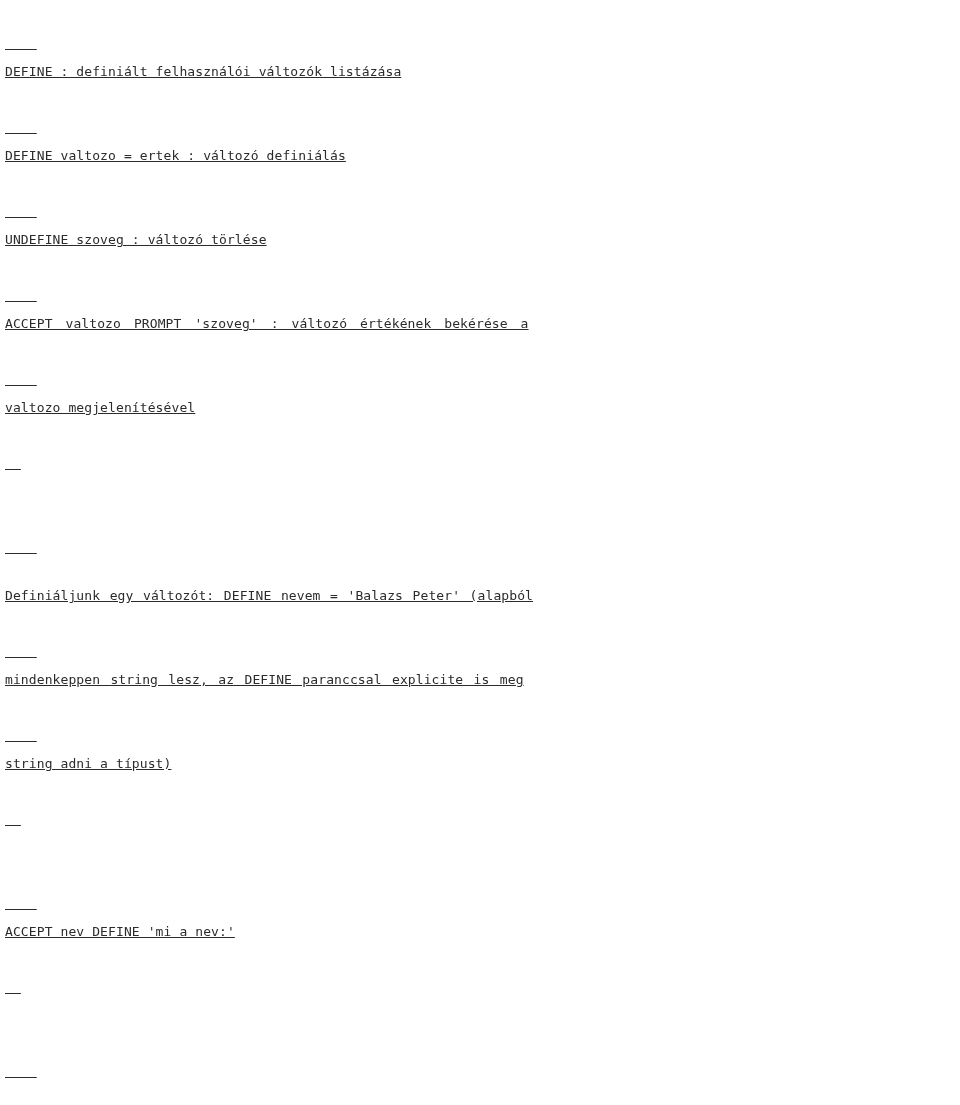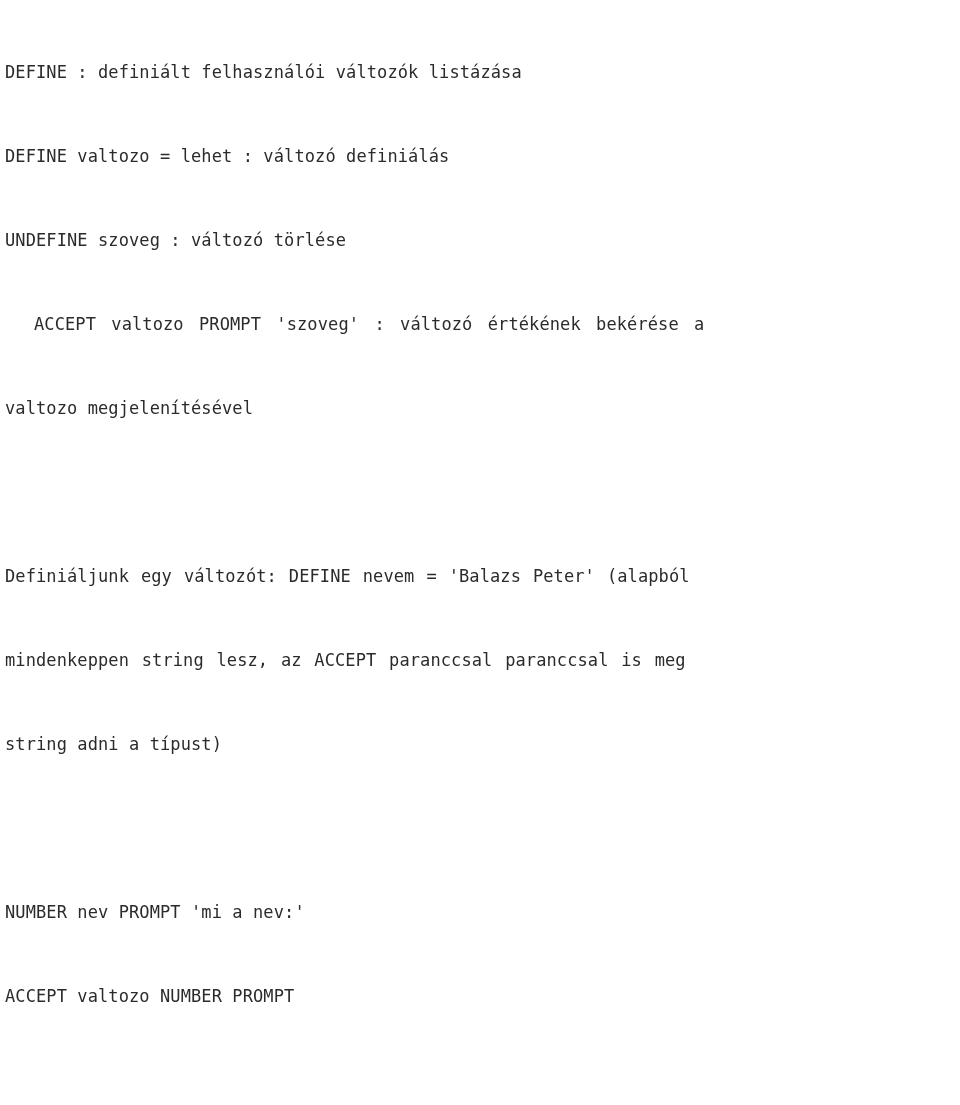--- a/index.html
+++ b/index.html
@@ -16,61 +16,61 @@
     color: #2b2b2b;
     -webkit-font-smoothing: antialiased;
   }
   .page {
     box-sizing: border-box;
     width: 960px;
     padding: 2px 4px 0 5px;
   }
   
   .block {
-    font-size: 17px;
+    font-size: 13px;
     line-height: 28px;
     letter-spacing: 0.1px;
     white-space: pre-wrap;
     word-spacing: 0px;
+    text-decoration: underline;
   }
   
   .block + .block {
     margin-top: 28px;
   }
   .line {
     display: block;
     white-space: pre;
   }
   
-  .just-1 { word-spacing: 5.0px; margin-left: 29px; }
-  .just-3 { word-spacing: 1.6px; }
+  .just-1 { word-spacing: 5.0px; }
+  .just-3 { word-spacing: 1.6px; margin-top: 20px; }
   .just-4 { word-spacing: 2.4px; }
   .tight { word-spacing: 0px; }
 </style>
 </head>
 <body>
 
 <div class="page">
 
   <div class="block">
     <span class="line tight">DEFINE : definiált felhasználói változók listázása</span>
-    <span class="line tight">DEFINE valtozo = lehet : változó definiálás</span>
+    <span class="line tight">DEFINE valtozo = ertek : változó definiálás</span>
     <span class="line tight">UNDEFINE szoveg : változó törlése</span>
     <span class="line just-1">ACCEPT valtozo PROMPT 'szoveg' : változó értékének bekérése a</span>
     <span class="line tight">valtozo megjelenítésével</span>
   </div>
 
   <div class="block">
     <span class="line just-3">Definiáljunk egy változót: DEFINE nevem = 'Balazs Peter' (alapból</span>
-    <span class="line just-4">mindenkeppen string lesz, az ACCEPT paranccsal paranccsal is meg</span>
+    <span class="line just-4">mindenkeppen string lesz, az DEFINE paranccsal explicite is meg</span>
     <span class="line tight">string adni a típust)</span>
   </div>
 
   <div class="block">
-    <span class="line tight">NUMBER nev PROMPT 'mi a nev:'</span>
-    <span class="line tight">ACCEPT valtozo NUMBER PROMPT</span>
+    <span class="line tight">ACCEPT nev DEFINE 'mi a nev:'</span>
   </div>
 
   <div class="block">
     
   </div>
 
 </div>
 
 </body></html>

